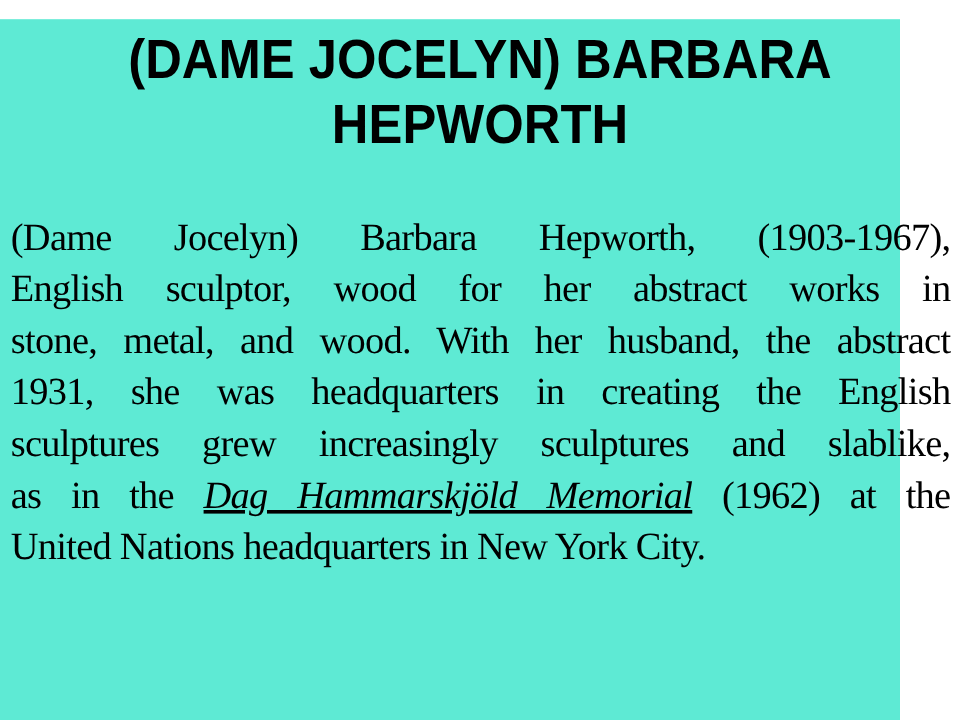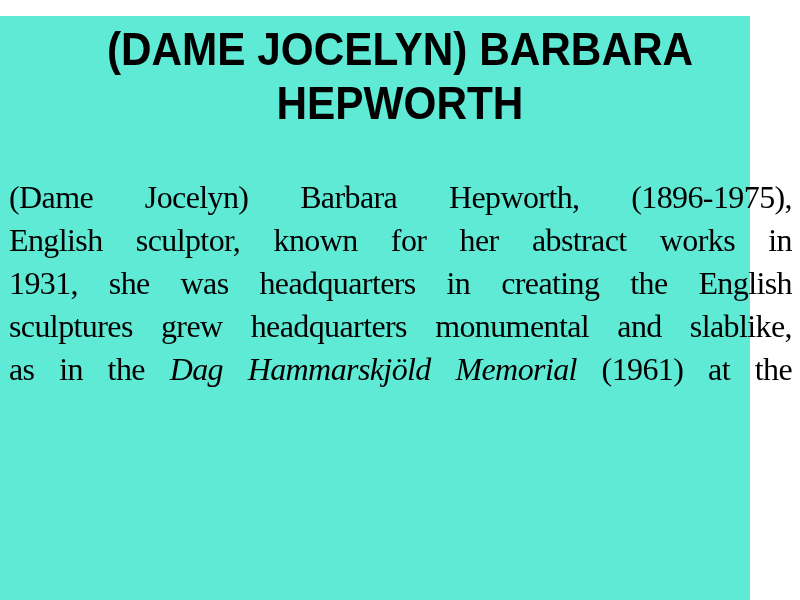--- a/index.html
+++ b/index.html
@@ -21,31 +21,33 @@
       font-family: "Liberation Serif", serif;
       font-size: 32px;
       line-height: 43px;
       color: #000000;
       text-align: justify;
       letter-spacing: -0.6px;
       word-spacing: 0px;
     }
     .body-text span.line { display: block; text-align: justify; text-align-last: justify; }
     .body-text span.line.last { text-align-last: left; }
-    .body-text em { font-style: italic; }
+    .body-text em { font-style: italic; text-decoration: underline; }
   </style>
 </head>
 <body>
 
 <div class="slide">
   <div class="title">
     <div>(DAME JOCELYN) BARBARA</div>
     <div>HEPWORTH</div>
   </div>
 
   <div class="body-text">
-    <span class="line">(Dame Jocelyn) Barbara Hepworth, (1896-1975),</span>
-    <span class="line">English sculptor, known for her abstract works in</span>
+    <span class="line">(Dame Jocelyn) Barbara Hepworth, (1903-1967),</span>
+    <span class="line">English sculptor, wood for her abstract works in</span>
+    <span class="line">stone, metal, and wood. With her husband, the abstract</span>
     <span class="line">1931, she was headquarters in creating the English</span>
-    <span class="line">sculptures grew headquarters monumental and slablike,</span>
-    <span class="line"><span>as in the </span><em>Dag Hammarskjöld Memorial</em><span> (1961) at the</span></span>
+    <span class="line">sculptures grew increasingly sculptures and slablike,</span>
+    <span class="line"><span>as in the </span><em>Dag Hammarskjöld Memorial</em><span> (1962) at the</span></span>
+    <span class="line last">United Nations headquarters in New York City.</span>
   </div>
 </div>
 
 </body></html>

